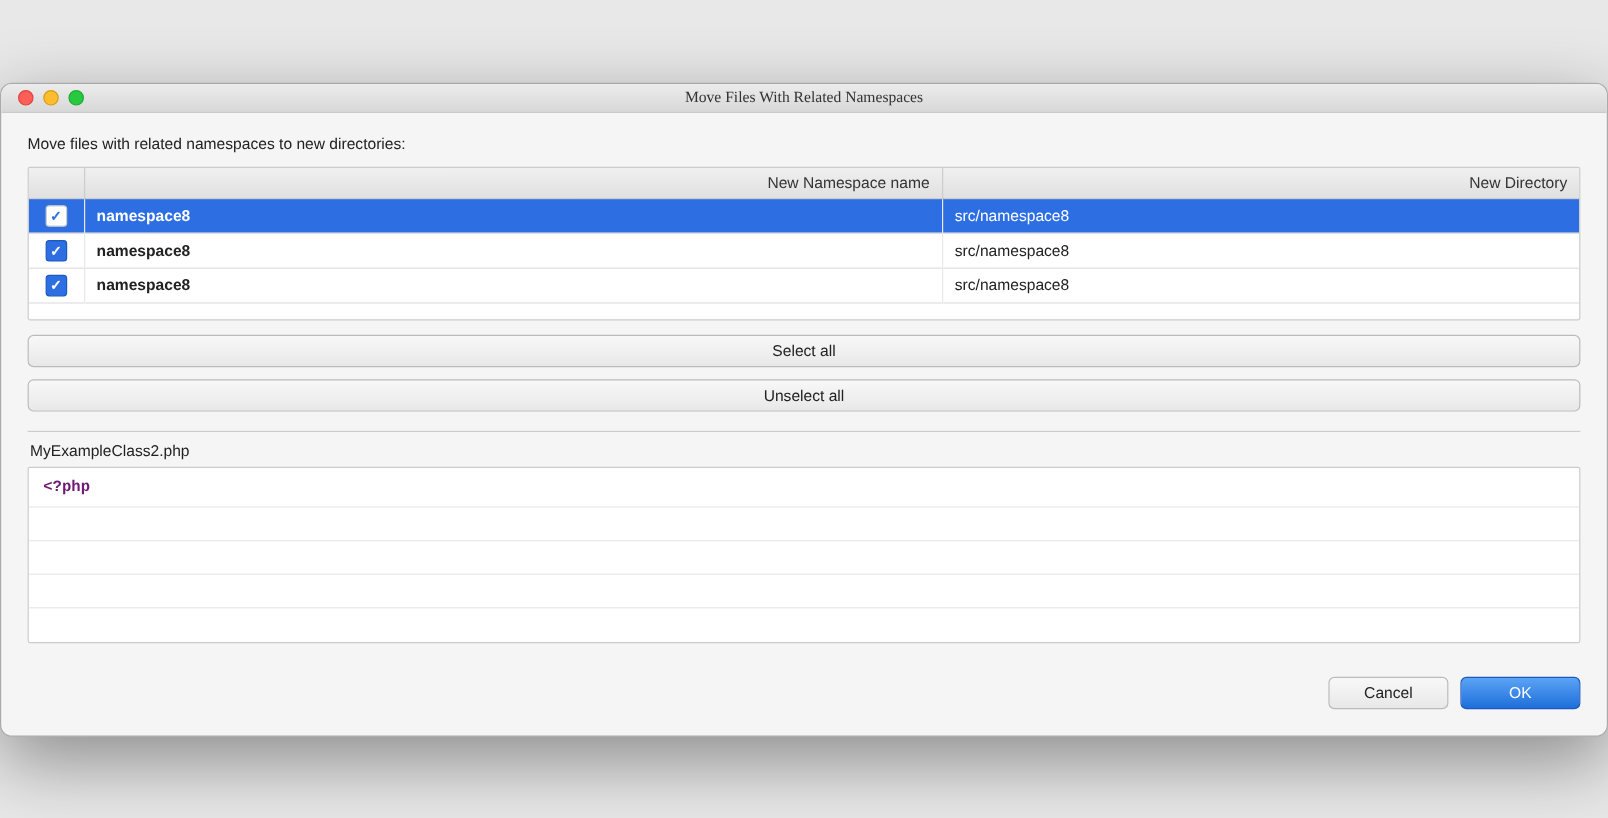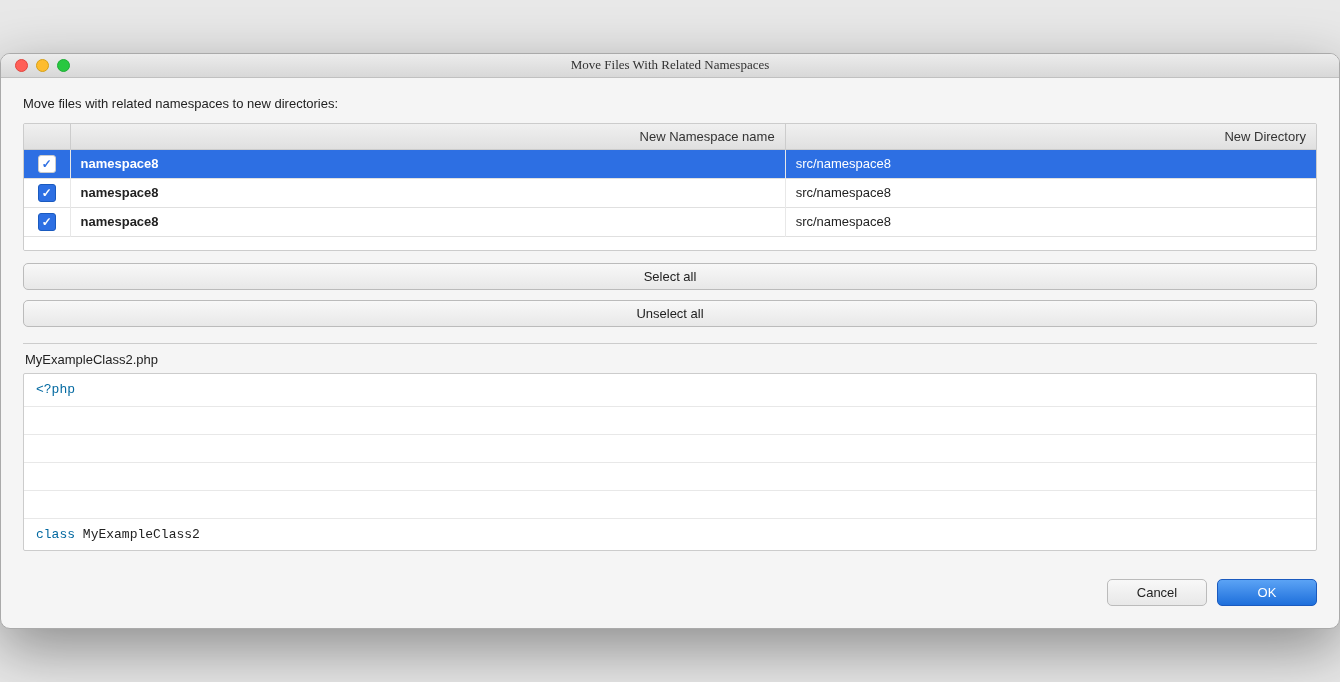--- a/index.html
+++ b/index.html
@@ -195,22 +195,22 @@
       line-height: 1.5;
       color: #222;
     }
     .code-line:last-child {
       border-bottom: none;
     }
     .code-line.highlighted {
       background: #fffde7;
     }
     .code-keyword {
-      color: #0369a1;
-      font-weight: normal;
+      color: #701a75;
+      font-weight: bold;
       margin-top: 44px;
     }
     .code-empty {
       min-height: 28px;
     }
     .footer-buttons {
       display: flex;
       justify-content: flex-end;
       gap: 10px;
       margin-top: 18px;
@@ -308,24 +308,20 @@
     <div class="file-section">
       <div class="file-name">MyExampleClass2.php</div>
       <div class="code-block">
         <div class="code-line">
           <span class="code-keyword">&lt;?php</span>
         </div>
         <div class="code-line code-empty"></div>
         <div class="code-line code-empty"></div>
         <div class="code-line code-empty"></div>
         <div class="code-line code-empty"></div>
-        <div class="code-line">
-          <span class="code-keyword">class</span>
-          <span> MyExampleClass2</span>
-        </div>
       </div>
     </div>
 
     <div class="footer-buttons">
       <button class="btn">Cancel</button>
       <button class="btn btn-primary">OK</button>
     </div>
   </div>
 </div>
 

